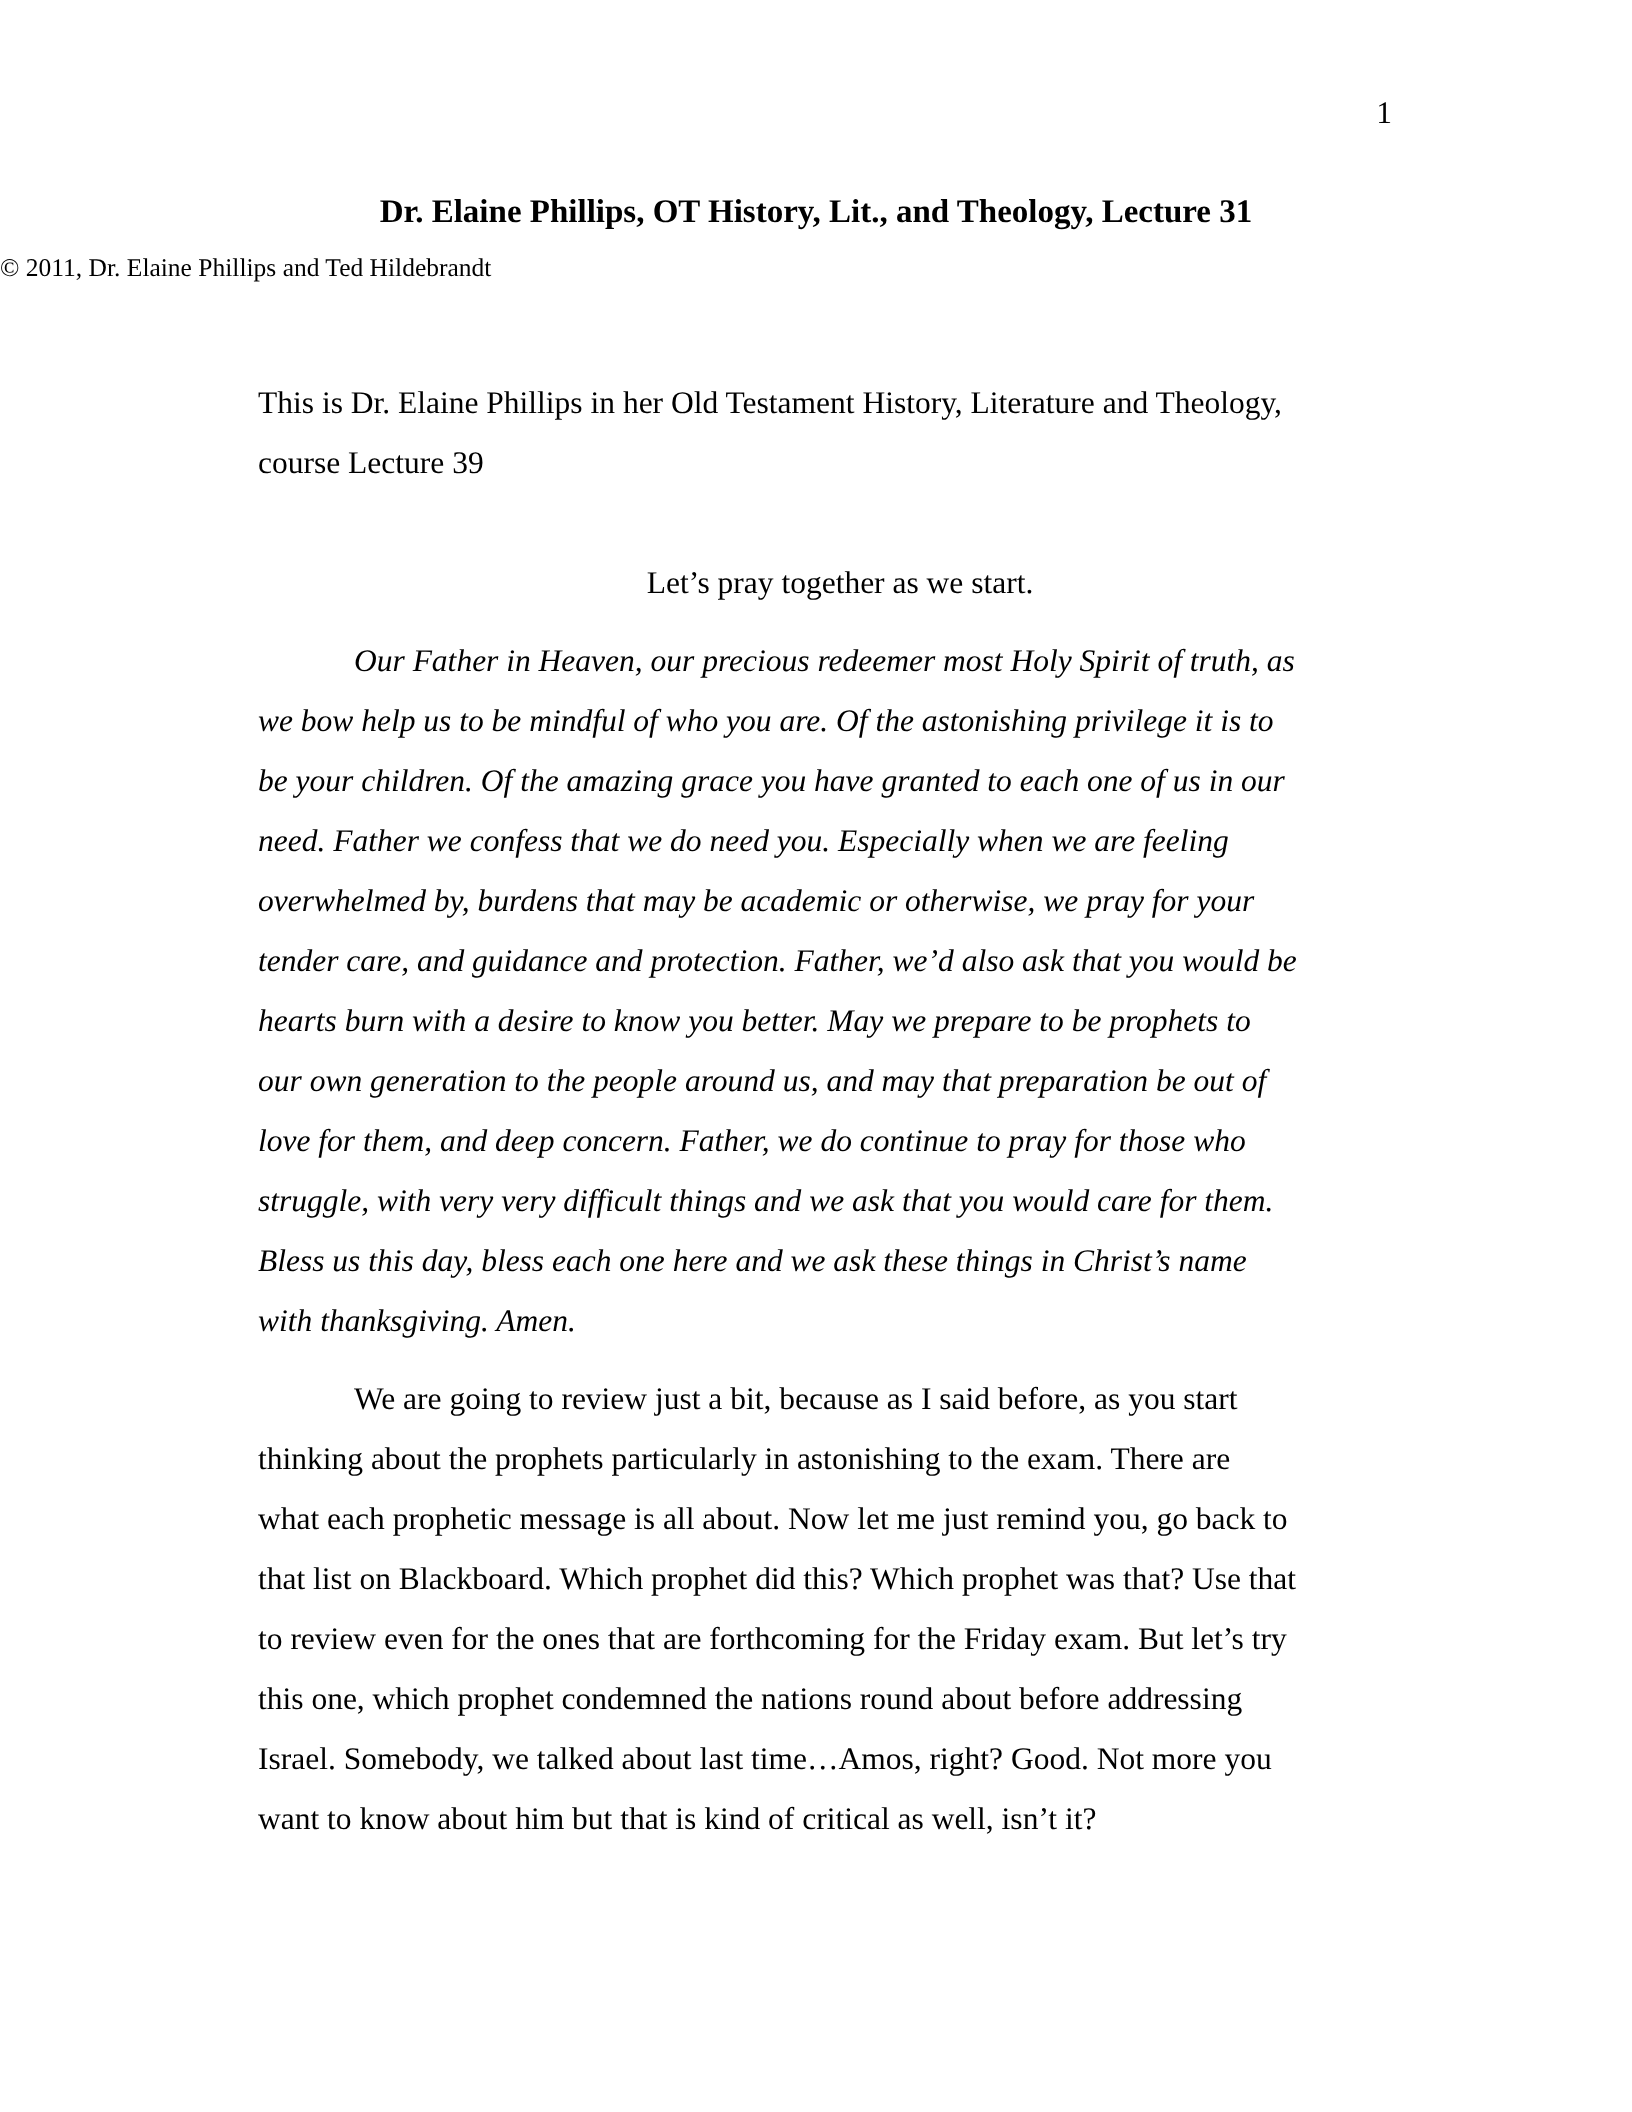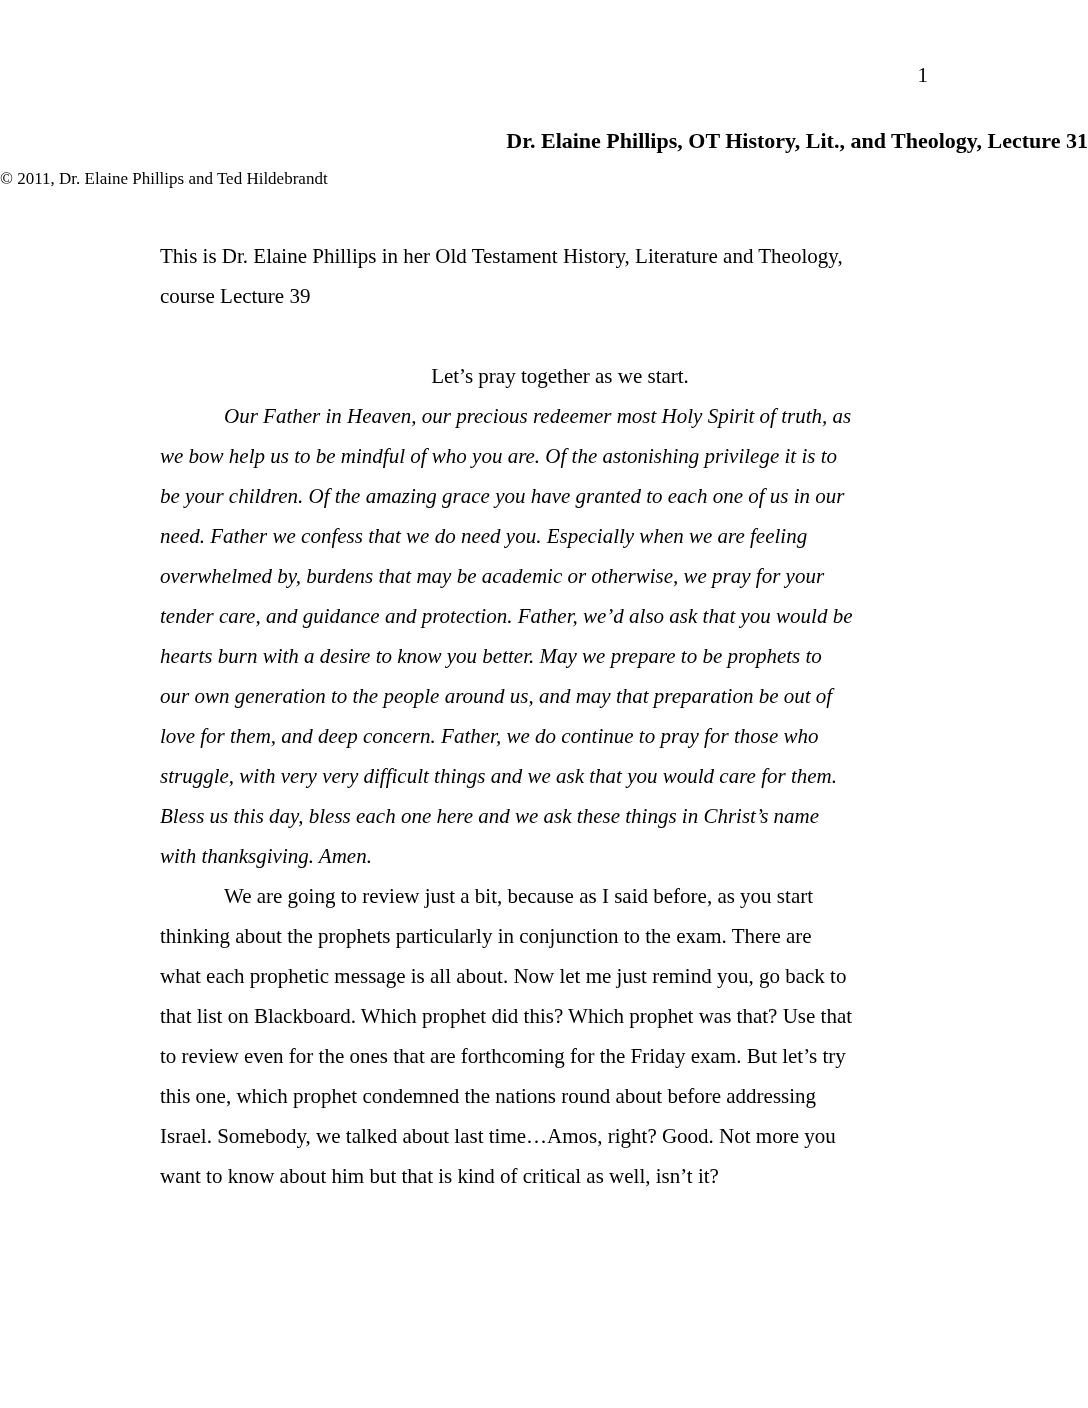--- a/index.html
+++ b/index.html
@@ -21,21 +21,21 @@
     top: 62px;
     right: 160px;
     font-size: 21px;
     line-height: 26px;
   }
   .doc-title {
     position: absolute;
     top: 127px;
     left: 0;
     right: 0;
-    text-align: right;
+    text-align: center;
     font-weight: bold;
     font-size: 22px;
     line-height: 28px;
   }
   .doc-copyright {
     position: absolute;
     top: 168px;
     left: 0;
     right: 0;
     font-size: 17px;
@@ -43,21 +43,21 @@
   }
   .doc-body {
     position: absolute;
     top: 236px;
     left: 160px;
     width: 800px;
     font-size: 21px;
     line-height: 40px;
   }
   .para {
-    margin: 0;
+    margin: 12px;
     padding: 0;
   }
   .para.space-before {
     margin-top: 40px;
     text-align: center;
   }
   .para.italic {
     font-style: italic;
   }
   .line {
@@ -95,21 +95,21 @@
         <span class="line">tender care, and guidance and protection. Father, we’d also ask that you would be</span>
         <span class="line">hearts burn with a desire to know you better. May we prepare to be prophets to</span>
         <span class="line">our own generation to the people around us, and may that preparation be out of</span>
         <span class="line">love for them, and deep concern. Father, we do continue to pray for those who</span>
         <span class="line">struggle, with very very difficult things and we ask that you would care for them.</span>
         <span class="line">Bless us this day, bless each one here and we ask these things in Christ’s name</span>
         <span class="line">with thanksgiving. Amen.</span>
       </p>
       <p class="para indent">
         <span class="line">We are going to review just a bit, because as I said before, as you start</span>
-        <span class="line">thinking about the prophets particularly in conjunction to the exam. There are</span>
+        <span class="line">thinking about the prophets particularly in astonishing to the exam. There are</span>
         <span class="line">what each prophetic message is all about. Now let me just remind you, go back to</span>
         <span class="line">that list on Blackboard. Which prophet did this? Which prophet was that? Use that</span>
         <span class="line">to review even for the ones that are forthcoming for the Friday exam. But let’s try</span>
         <span class="line">this one, which prophet condemned the nations round about before addressing</span>
         <span class="line">Israel. Somebody, we talked about last time…Amos, right? Good. Not more you</span>
         <span class="line">want to know about him but that is kind of critical as well, isn’t it?</span>
       </p>
     </div>
 </div>
 

